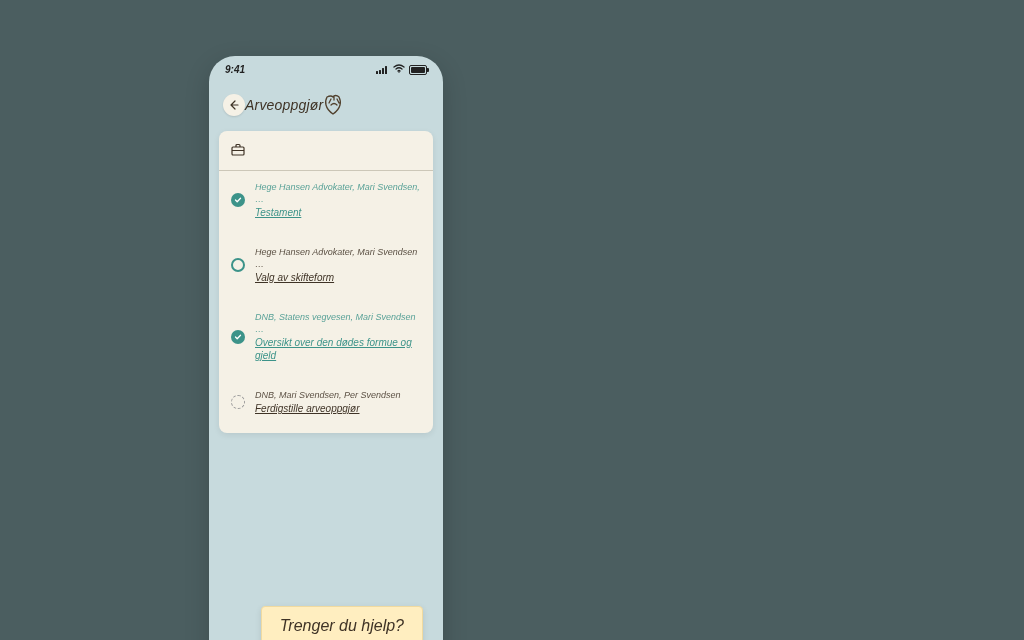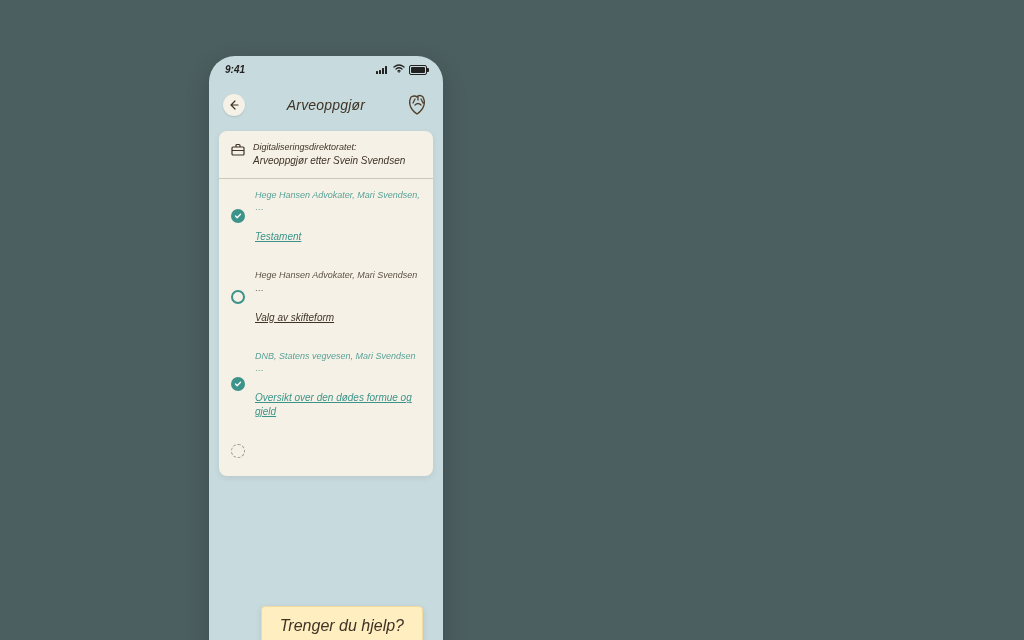--- a/index.html
+++ b/index.html
@@ -43,21 +43,21 @@
   .signal-icon span:nth-child(1){left:0;height:3px;}
   .signal-icon span:nth-child(2){left:3px;height:4px;}
   .signal-icon span:nth-child(3){left:6px;height:6px;}
   .signal-icon span:nth-child(4){left:9px;height:8px;}
   .battery-icon{width:16px;height:8px;border:1px solid #222;border-radius:2px;position:relative;}
   .battery-icon::after{content:"";position:absolute;right:-3px;top:2px;width:2px;height:4px;background:#222;border-radius:0 1px 1px 0;}
   .battery-icon::before{content:"";position:absolute;left:1px;top:1px;right:1px;bottom:1px;background:#222;border-radius:1px;}
 
   
   .header{
-    display:flex;align-items:center;justify-content:space-between;
+    display:flex;align-items:center;
     padding:18px 14px 14px 14px;
   }
   .back-btn{
     width:22px;height:22px;border-radius:50%;
     background:var(--card-bg);
     display:flex;align-items:center;justify-content:center;
     box-shadow:0 1px 2px rgba(0,0,0,0.12);
     cursor:pointer;
   }
   .back-btn svg{width:10px;height:10px;stroke:var(--text-dark);}
@@ -103,21 +103,21 @@
     position:absolute;left:6px;top:14px;width:2px;bottom:-0px;z-index:1;
   }
   .connector.solid{background:var(--teal);}
   .connector.dashed{
     background-image:linear-gradient(to bottom,#9a9a9a 50%,transparent 50%);
     background-size:2px 5px;width:1.5px;left:6.25px;
   }
   .step-text{font-size:9px;line-height:1.35;}
   .step-meta{color:var(--text-dark);opacity:0.85;}
   .step-link{
-    display:inline-block;margin-top:17px;font-size:10px;
+    display:inline-block;margin-top:1px;font-size:10px;
     text-decoration:underline;cursor:pointer;
   }
   .step.done .step-meta{color:var(--teal);}
   .step.done .step-link{color:var(--teal);}
   .step.current .step-meta,.step.future .step-meta{color:var(--text-dark);}
   .step.current .step-link,.step.future .step-link{color:var(--text-dark);}
 
   
   .help{
     position:absolute;right:20px;bottom:48px;
@@ -170,24 +170,20 @@
 
   <div class="card">
     <div class="card-header">
       <span class="briefcase">
         <svg width="14" height="13" viewBox="0 0 14 13">
             <rect x="1" y="4" width="12" height="8" rx="1" fill="none" stroke="#3f3326" stroke-width="1.2"></rect>
             <path d="M5 4 V2.5 a1 1 0 0 1 1 -1 h2 a1 1 0 0 1 1 1 V4" fill="none" stroke="#3f3326" stroke-width="1.2"></path>
             <line x1="1" y1="7.5" x2="13" y2="7.5" stroke="#3f3326" stroke-width="1.2"></line>
           </svg>
       </span>
-      <div class="card-header-text">
-        <div>Digitaliseringsdirektoratet:</div>
-        <div class="line2">Arveoppgjør etter Svein Svendsen</div>
-      </div>
     </div>
 
     <div class="steps">
 
       <div class="step done">
         <div class="step-marker">
           <div class="dot done">
             <svg viewBox="0 0 8 8">
                 <path d="M1.5 4 L3.2 5.7 L6.5 2.3" fill="none" stroke-width="1.3" stroke-linecap="round" stroke-linejoin="round"></path>
               </svg>
@@ -223,20 +219,24 @@
         <div class="step-text">
           <div class="step-meta">DNB, Statens vegvesen, Mari Svendsen …</div>
           <a class="step-link">Oversikt over den dødes formue og gjeld</a>
         </div>
       </div>
 
       <div class="step future">
         <div class="step-marker">
           <div class="dot future"></div>
         </div>
+        <div class="step-text">
+          <div class="step-meta">DNB, Mari Svendsen, Per Svendsen</div>
+          <a class="step-link">Ferdigstille arveoppgjør</a>
+        </div>
       </div>
 
     </div>
   </div>
 
   <div class="help">
     <span>Trenger du hjelp?</span>
   </div>
 
 </div>

